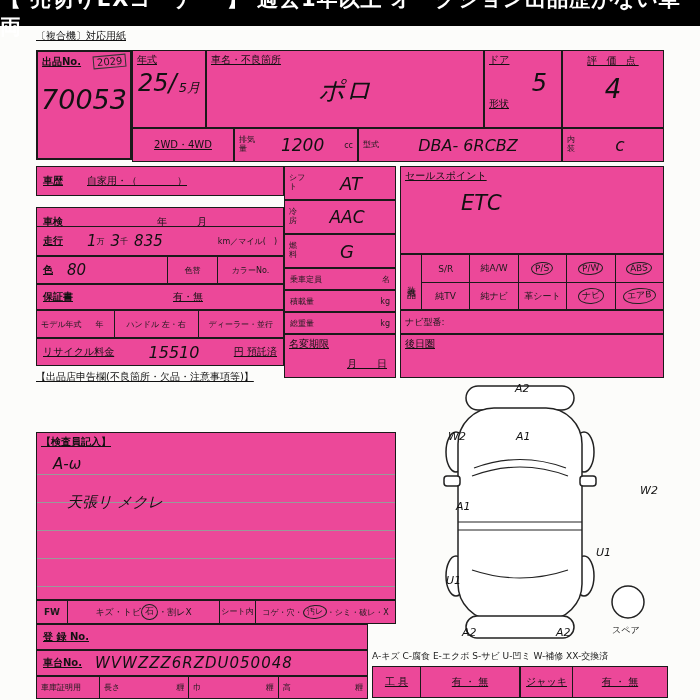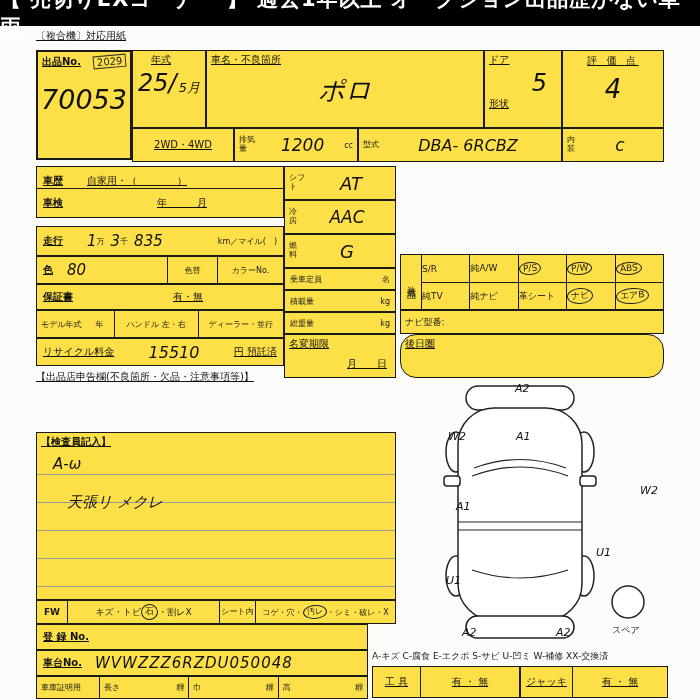--- a/index.html
+++ b/index.html
@@ -1,32 +1,32 @@
 <!DOCTYPE html>
 <html><head>
 <meta charset="utf-8">
 <style>
   * { margin:0; padding:0; box-sizing:border-box; }
   body { font-family:"DejaVu Sans", sans-serif; background:#d9d9d9; }
   #sheet { position:relative; width:700px; height:700px; background:#fcfcfa; color:#1a1a1a; overflow:hidden; }
-  .box { position:absolute; border:1.5px solid #1a1a1a; background:#fde047; }
+  .box { position:absolute; border:1.5px solid #1a1a1a; background:#ec4899; }
   .lbl { font-size:10px; color:#111;text-decoration:underline; }
   .sm { font-size:9px; }
   .xs { font-size:8px; }
   .hw { font-family:"DejaVu Sans", sans-serif; font-style:italic; color:#111; }
   .vlbl { writing-mode:vertical-rl; font-size:9px; letter-spacing:2px; }
   .circ { border:1.6px solid #222; border-radius:50%; padding:0 3px 1px; display:inline-block; transform:rotate(-4deg); }
   .row-flex { display:flex; align-items:center; }
   .banner { position:absolute; left:0; top:0; width:700px; height:26px; background:#000; color:#fff;
             font-size:21px; font-weight:bold; letter-spacing:1px; display:flex; align-items:center; justify-content:center; }
   .stamp { border:1.5px solid #333; padding:0 3px; font-size:10px; display:inline-block; transform:rotate(-5deg); }
   .cell { border-left:1px solid #1a1a1a; height:100%; display:flex; align-items:center; justify-content:center; }
   .equip-grid { position:absolute; left:20px; top:0; right:0; bottom:0; display:grid;
                 grid-template-columns:repeat(5,1fr); grid-template-rows:1fr 1fr; }
-  .equip-cell { border-left:1px solid #1a1a1a; display:flex; align-items:center; font-size:9px; }
+  .equip-cell { border-left:1px solid #1a1a1a; display:flex; align-items:center; justify-content:center; font-size:9px; }
   .equip-cell.r2 { border-top:1px solid #1a1a1a; }
   .ruled { background-image:repeating-linear-gradient(to bottom, transparent 0 27px, #9a9a9a 27px 28px);
            background-position:0 14px; }
   .ann { position:absolute; font-size:11px; font-style:italic; color:#111; }
 </style>
 </head>
 <body>
 
 <div id="sheet">
 
@@ -35,21 +35,21 @@
 
   <div class="box" style="left:36px;top:50px;width:96px;height:110px;border-width:2px;">
     <div style="padding:3px 4px;display:flex;justify-content:space-between;align-items:flex-start;">
       <span class="lbl" style="font-weight:bold;">出品No.</span>
       <span class="stamp">2029</span>
     </div>
     <div class="hw" style="font-size:27px;text-align:center;margin-top:12px;">70053</div>
   </div>
 
   <div class="box" style="left:132px;top:50px;width:74px;height:78px;">
-    <div class="lbl" style="padding:2px 18px;">年式</div>
+    <div class="lbl" style="padding:2px 4px;">年式</div>
     <div style="display:flex;align-items:flex-end;justify-content:center;gap:2px;">
       <span class="hw" style="font-size:24px;">25/</span>
       <span class="hw" style="font-size:13px;">5月</span>
     </div>
   </div>
 
   <div class="box" style="left:206px;top:50px;width:278px;height:78px;">
     <div class="lbl" style="padding:2px 4px;">車名・不良箇所</div>
     <div class="hw" style="font-size:26px;text-align:center;margin-top:4px;">ポロ</div>
   </div>
@@ -83,21 +83,21 @@
   <div class="box row-flex" style="left:562px;top:128px;width:102px;height:34px;padding:0 4px;">
     <span class="xs" style="width:14px;line-height:1.1;">内装</span>
     <span class="hw" style="font-size:17px;flex:1;text-align:center;">c</span>
   </div>
 
   <div class="box row-flex" style="left:36px;top:166px;width:248px;height:30px;padding:0 6px;">
     <span class="lbl" style="width:44px;font-weight:bold;">車歴</span>
     <span class="lbl">自家用・（　　　　）</span>
   </div>
 
-  <div class="box row-flex" style="left:36px;top:188px;width:248px;height:30px;padding:0 6px;">
+  <div class="box row-flex" style="left:36px;top:207px;width:248px;height:30px;padding:0 6px;">
     <span class="lbl" style="width:44px;font-weight:bold;">車検</span>
     <span class="lbl" style="flex:1;text-align:center;">年　　　月</span>
   </div>
 
   <div class="box row-flex" style="left:36px;top:226px;width:248px;height:30px;padding:0 6px;">
     <span class="lbl" style="width:44px;font-weight:bold;">走行</span>
     <span class="hw" style="font-size:15px;">1</span>
     <span class="xs">万</span>
     <span class="hw" style="font-size:15px;margin-left:6px;">3</span>
     <span class="xs">千</span>
@@ -154,20 +154,24 @@
   </div>
   <div class="box row-flex" style="left:284px;top:312px;width:112px;height:22px;padding:0 5px;">
     <span class="xs">総重量</span>
     <span class="xs" style="margin-left:auto;">kg</span>
   </div>
   <div class="box" style="left:284px;top:334px;width:112px;height:44px;">
     <div class="lbl" style="padding:2px 4px;">名変期限</div>
     <div class="lbl" style="text-align:right;padding:4px 8px 0 0;">月　　日</div>
   </div>
 
+  <div class="box" style="left:400px;top:166px;width:264px;height:88px;">
+    <div class="lbl" style="padding:2px 4px;">セールスポイント</div>
+    <div class="hw" style="font-size:21px;padding:6px 0 0 60px;">ETC</div>
+  </div>
 
   <div class="box" style="left:400px;top:254px;width:264px;height:56px;">
     <div class="vlbl" style="position:absolute;left:0;top:0;bottom:0;width:20px;display:flex;align-items:center;justify-content:center;">装備品</div>
     <div class="equip-grid">
       <div class="equip-cell">
           <span>S/R</span>
         </div>
       <div class="equip-cell">
           <span>純A/W</span>
         </div>
@@ -195,21 +199,21 @@
       <div class="equip-cell r2">
           <span class="circ">エアB</span>
         </div>
     </div>
   </div>
 
   <div class="box row-flex" style="left:400px;top:310px;width:264px;height:24px;padding:0 4px;">
     <span class="sm">ナビ型番:</span>
   </div>
 
-  <div class="box" style="left:400px;top:334px;width:264px;height:44px;border-radius:16px;">
+  <div class="box" style="left:400px;top:334px;width:264px;height:44px;">
     <div class="lbl" style="padding:2px 4px;">後日圏</div>
   </div>
 
   <div class="box ruled" style="left:36px;top:432px;width:360px;height:168px;">
     <div class="lbl" style="padding:2px 4px;font-weight:bold;">【検査員記入】</div>
     <div class="hw" style="position:absolute;left:16px;top:22px;font-size:15px;">A-ω</div>
     <div class="hw" style="position:absolute;left:30px;top:60px;font-size:15px;">天張リ メクレ</div>
   </div>
 
   <div style="position:absolute;left:400px;top:380px;width:266px;height:264px;">

